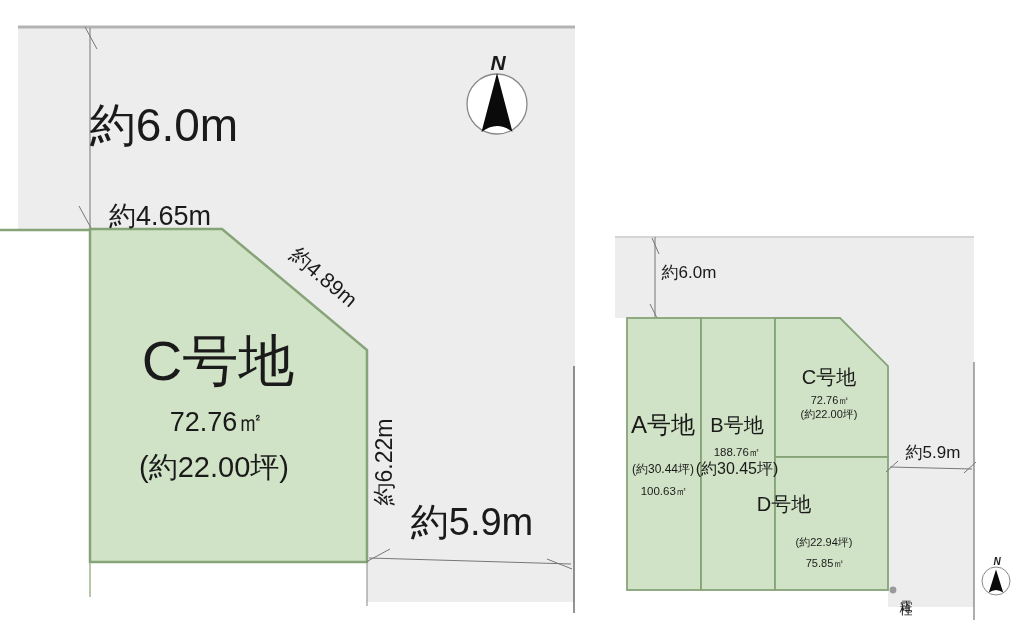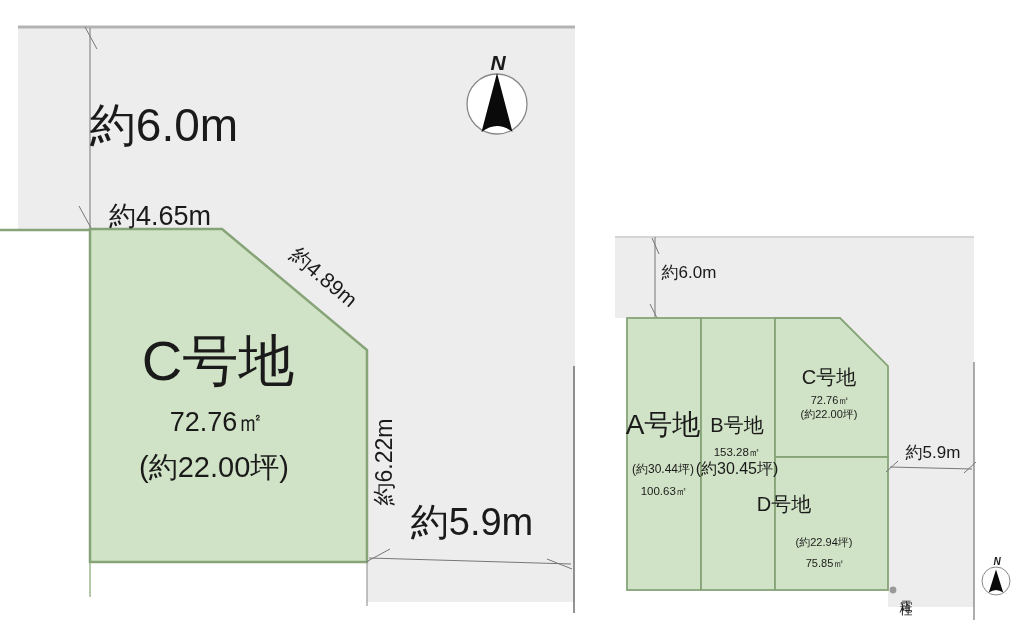--- a/index.html
+++ b/index.html
@@ -99,26 +99,26 @@
   <span class="lbl rot-90" style="left:384px;top:462px;font-size:23px;">約6.22m</span>
 
   <span class="lbl" style="left:472px;top:522px;font-size:38px;">約5.9m</span>
 
   <span class="lbl compass-n" style="left:498px;top:62px;font-size:21px;">N</span>
 
 
 
   <span class="lbl" style="left:689px;top:272px;font-size:17px;">約6.0m</span>
 
-  <span class="lbl" style="left:663px;top:425px;font-size:28px;">A号地</span>
+  <span class="lbl" style="left:663px;top:425px;font-size:24px;">A号地</span>
   <span class="lbl" style="left:664px;top:453px;font-size:11.5px;margin-top:39px;">100.63㎡</span>
   <span class="lbl" style="left:663px;top:469px;font-size:12px;">(約30.44坪)</span>
 
   <span class="lbl" style="left:737px;top:425px;font-size:20px;">B号地</span>
-  <span class="lbl" style="left:737px;top:453px;font-size:11.5px;">153.28㎡</span>
+  <span class="lbl" style="left:737px;top:453px;font-size:11.5px;">188.76㎡</span>
   <span class="lbl" style="left:737px;top:469px;font-size:16px;">(約30.45坪)</span>
 
   <span class="lbl" style="left:829px;top:377px;font-size:20px;">C号地</span>
   <span class="lbl" style="left:830px;top:400px;font-size:11px;">72.76㎡</span>
   <span class="lbl" style="left:829px;top:414px;font-size:11px;">(約22.00坪)</span>
 
   <span class="lbl" style="left:784px;top:504px;font-size:20px;">D号地</span>
   <span class="lbl" style="left:825px;top:527px;font-size:11px;margin-top:36px;">75.85㎡</span>
   <span class="lbl" style="left:824px;top:542px;font-size:11px;">(約22.94坪)</span>
 

